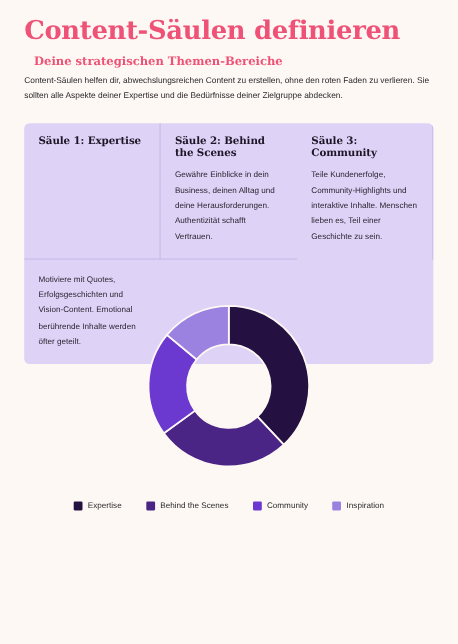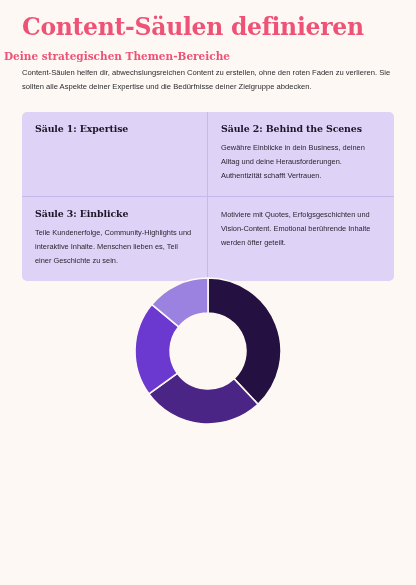--- a/index.html
+++ b/index.html
@@ -29,21 +29,21 @@
     width: 380px;
     font-family: "DejaVu Serif", "Liberation Serif", serif;
     font-weight: bold;
     font-size: 23.5px;
     letter-spacing: -0.3px;
     color: #ef5277;
     line-height: 1.15;
   }
   .subtitle {
     position: absolute;
-    left: 4px;
+    left: 31px;
     top: 50px;
     width: 380px;
     font-family: "DejaVu Serif", "Liberation Serif", serif;
     font-weight: bold;
     font-size: 10.5px;
     color: #ef5277;
     letter-spacing: 0px;
   }
   .intro {
     position: absolute;
@@ -57,21 +57,21 @@
 
   
   .cards {
     position: absolute;
     left: 22px;
     top: 112px;
     width: 372px;
     background: #ded2f6;
     border-radius: 5px;
     display: grid;
-    grid-template-columns: 1fr 1fr;
+    grid-template-columns: 1fr 1fr 1fr;
     overflow: hidden;
   }
   .card {
     padding: 11px 13px 13px 13px;
     box-sizing: border-box;
     position: relative;
   }
   .card.col-left {
     border-right: 1px solid #c9b8ec;
   }
@@ -144,31 +144,49 @@
 
   <div class="cards">
     <div class="card col-left row-top">
       <div class="card-title">Säule 1: Expertise</div>
     </div>
     <div class="card row-top">
       <div class="card-title">Säule 2: Behind the Scenes</div>
       <div class="card-body">Gewähre Einblicke in dein Business, deinen Alltag und deine Herausforderungen. Authentizität schafft Vertrauen.</div>
     </div>
     <div class="card col-left">
-      <div class="card-title">Säule 3: Einblicke</div>
+      <div class="card-title">Säule 3: Community</div>
       <div class="card-body">Teile Kundenerfolge, Community-Highlights und interaktive Inhalte. Menschen lieben es, Teil einer Geschichte zu sein.</div>
     </div>
     <div class="card">
       <div class="card-body">Motiviere mit Quotes, Erfolgsgeschichten und Vision-Content. Emotional berührende Inhalte werden öfter geteilt.</div>
     </div>
   </div>
 
   <div class="chart-wrap">
     <svg class="donut-svg" id="donut" width="150" height="150" viewBox="0 0 150 150">
         <path d="M 75 2 A 73 73 0 0 1 124.97193873279427 128.21470980176304 L 100.98540814105303 102.67164909691678 A 37.96 37.96 0 0 0 75 37.04 Z" fill="#241041" stroke="#fdf8f3" stroke-width="1.6"></path>
         <path d="M 124.97193873279427 128.21470980176304 A 73 73 0 0 1 15.941759410628848 117.90832341735054 L 44.289714893527 97.31232817702228 A 37.96 37.96 0 0 0 100.98540814105303 102.67164909691678 Z" fill="#4a2585" stroke="#fdf8f3" stroke-width="1.6"></path>
         <path d="M 15.941759410628848 117.90832341735054 A 73 73 0 0 1 18.752533277367398 28.46804874834563 L 45.75131730423105 50.80338534913973 A 37.96 37.96 0 0 0 44.289714893527 97.31232817702228 Z" fill="#6b38d0" stroke="#fdf8f3" stroke-width="1.6"></path>
         <path d="M 18.752533277367398 28.46804874834563 A 73 73 0 0 1 74.99999999999999 2 L 75 37.04 A 37.96 37.96 0 0 0 45.75131730423105 50.80338534913973 Z" fill="#9c82e0" stroke="#fdf8f3" stroke-width="1.6"></path>
       </svg>
   </div>
 
+  <div class="legend" id="legend">
+      <div class="legend-item">
+        <span class="legend-swatch" style="background: rgb(36, 16, 65);"></span>
+        <span class="legend-label">Expertise</span>
+      </div>
+      <div class="legend-item">
+        <span class="legend-swatch" style="background: rgb(74, 37, 133);"></span>
+        <span class="legend-label">Behind the Scenes</span>
+      </div>
+      <div class="legend-item">
+        <span class="legend-swatch" style="background: rgb(107, 56, 208);"></span>
+        <span class="legend-label">Community</span>
+      </div>
+      <div class="legend-item">
+        <span class="legend-swatch" style="background: rgb(156, 130, 224);"></span>
+        <span class="legend-label">Inspiration</span>
+      </div>
+    </div>
 
 </div>
 
 </body></html>

